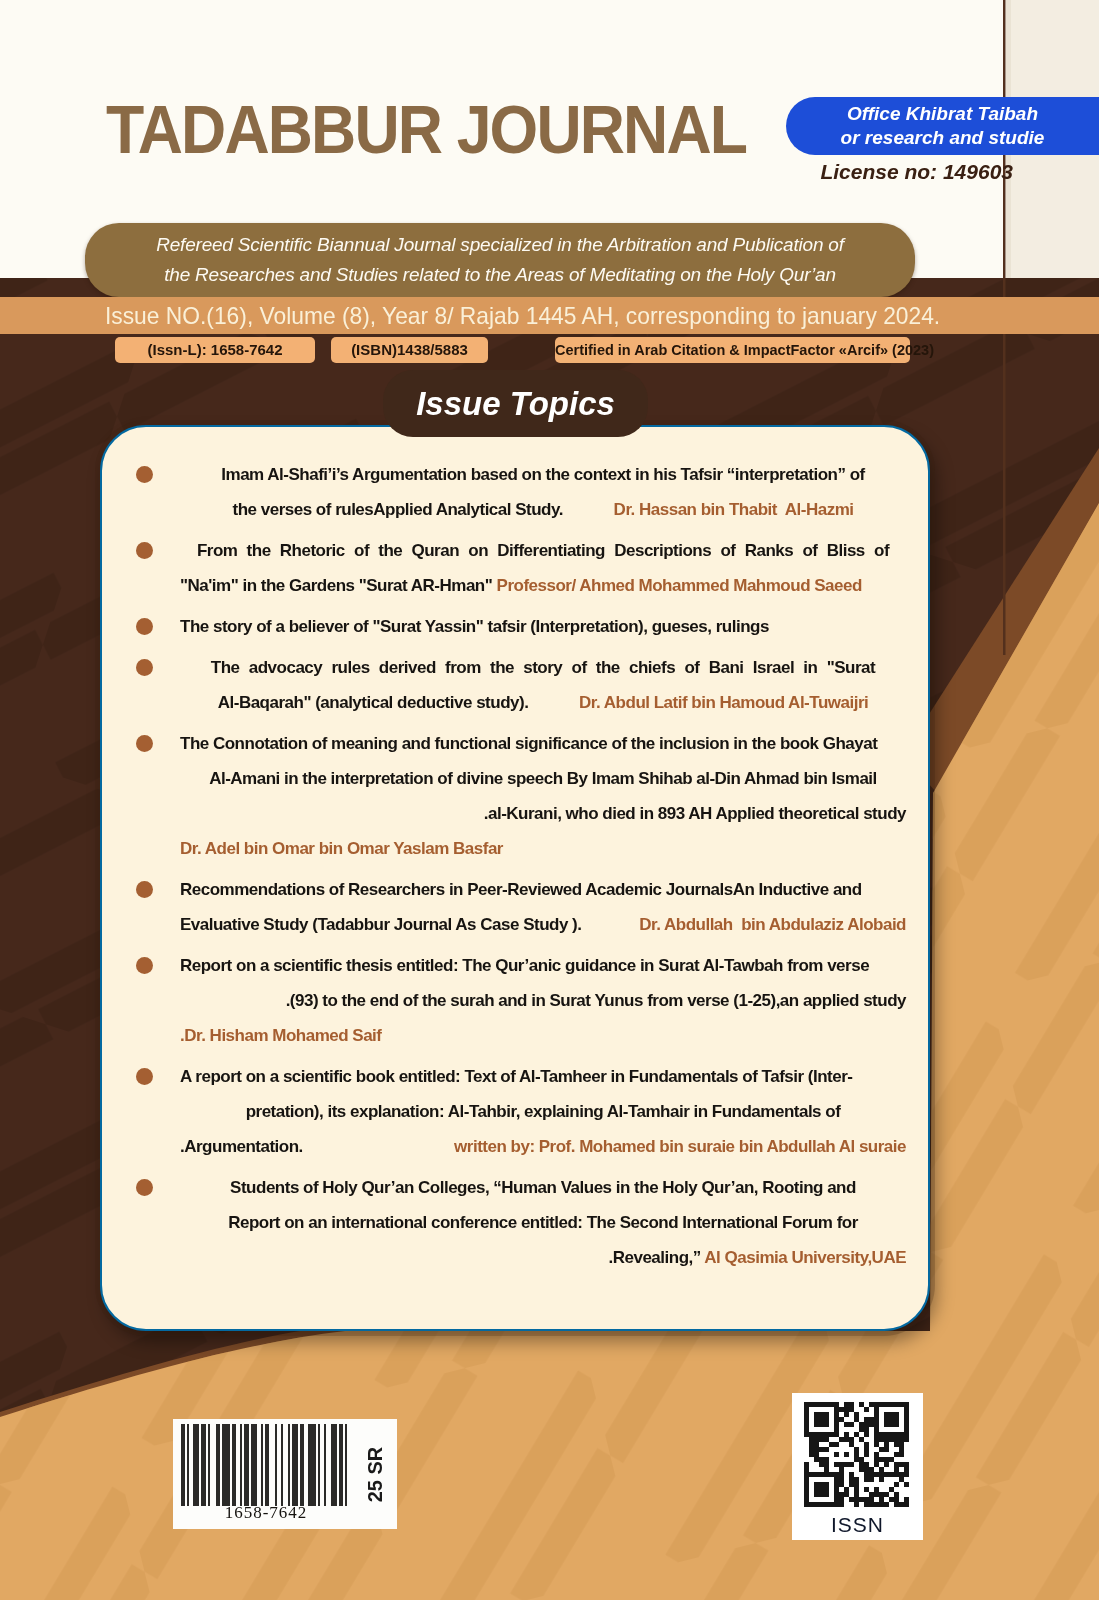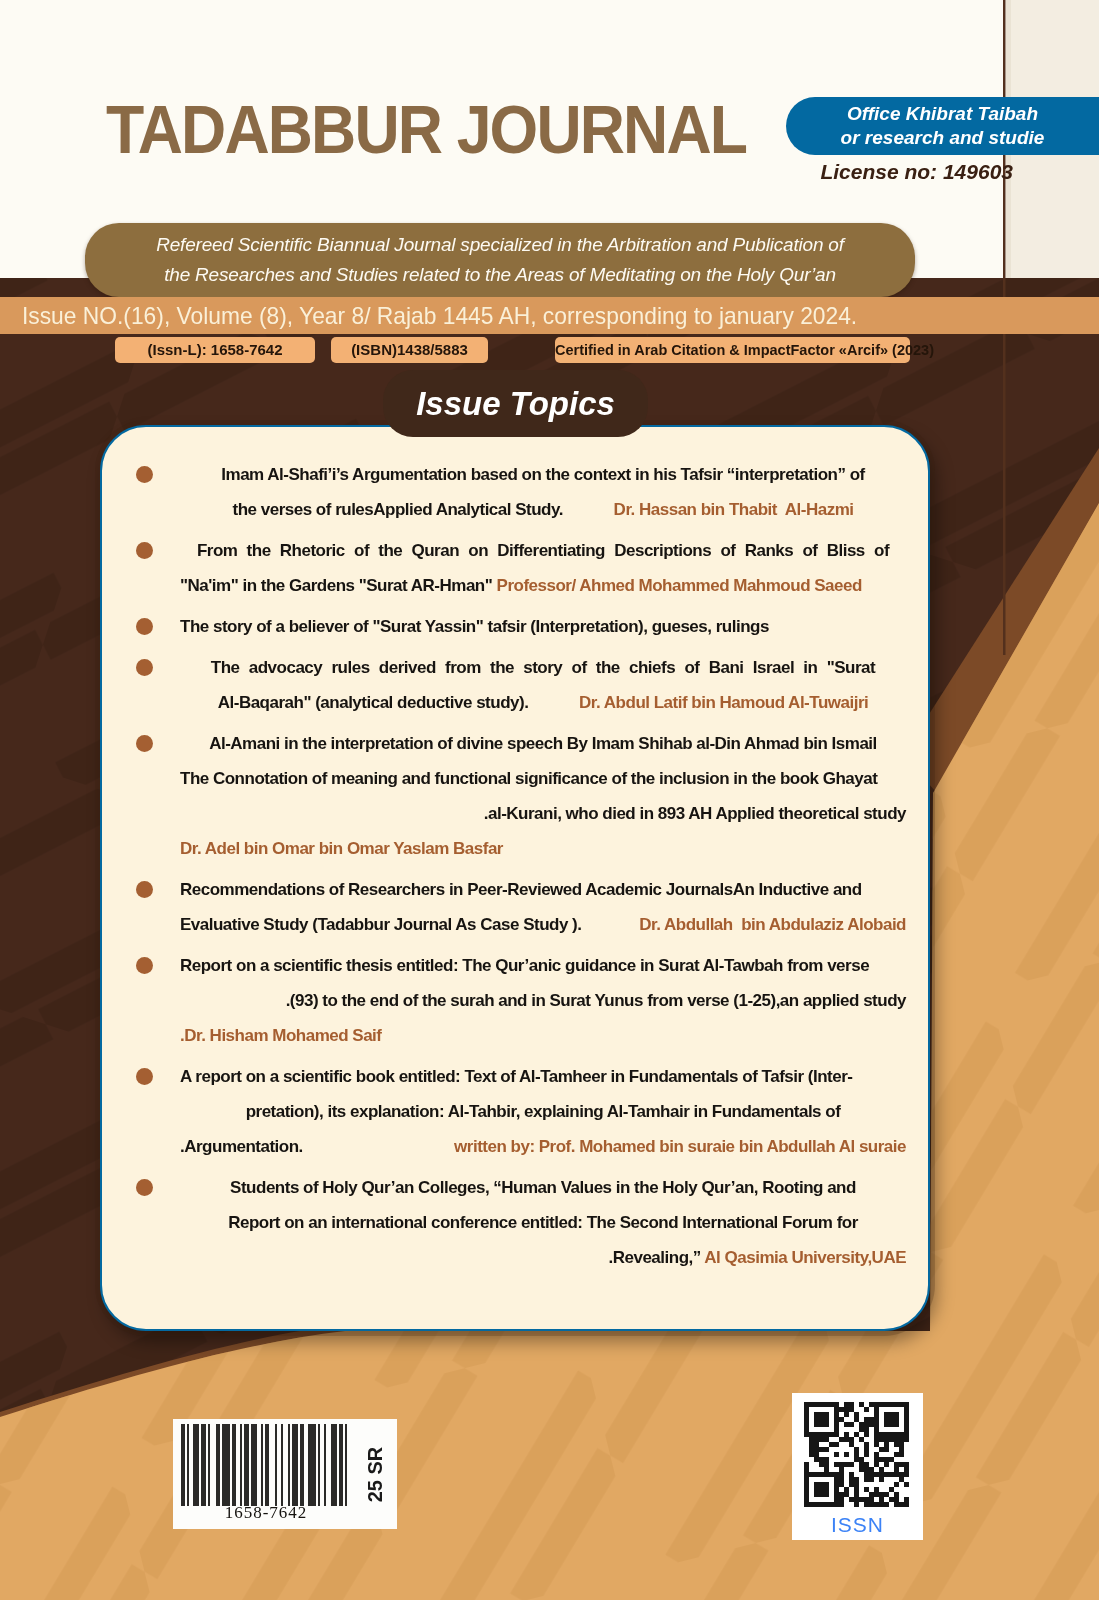--- a/index.html
+++ b/index.html
@@ -3,30 +3,30 @@
 <meta charset="utf-8">
 <style>
   html,body{margin:0;padding:0}
   body{width:1099px;height:1600px;position:relative;overflow:hidden;
        font-family:"Liberation Sans",sans-serif;background:#fdfbf4}
   #bg{position:absolute;left:0;top:0;z-index:0}
   .abs{position:absolute;z-index:2}
 
   .hdr-title{left:106px;top:90px;font-size:68px;font-weight:bold;color:#8a6a46;
              letter-spacing:-2px;transform:scaleX(.92);transform-origin:left center;white-space:nowrap}
-  .office{left:786px;top:97px;width:313px;height:58px;background:#0369a1;border-radius:30px 0 0 30px;
+  .office{left:786px;top:97px;width:313px;height:58px;background:#1d4ed8;border-radius:30px 0 0 30px;
           color:#fff;font-style:italic;font-weight:bold;font-size:19px;display:flex;flex-direction:column;
           align-items:center;justify-content:center;line-height:24px}
   .license{top:160px;right:86px;font-size:21px;font-weight:bold;font-style:italic;color:#3a2013}
   .banner{left:85px;top:223px;width:830px;height:74px;background:#8d6e3e;border-radius:34px;
           color:#fdfaf2;font-weight:normal;font-style:italic;font-size:19px;letter-spacing:-.2px;
           display:flex;flex-direction:column;justify-content:center;align-items:center;line-height:30px;
           box-shadow:0 2px 4px rgba(40,20,10,.35)}
   .issue-bar{left:0;top:297px;width:1099px;height:37px;background:#d9995c;color:#faf0d8;
-             line-height:37px;padding-right:53px;box-sizing:border-box;white-space:nowrap}
+             line-height:37px;text-align:center;padding-right:53px;box-sizing:border-box;white-space:nowrap}
   .issue-bar span{display:inline-block;font-size:24px;transform:scaleX(.95);transform-origin:center}
   .chip{top:337px;height:26px;line-height:26px;background:#f3b174;border-radius:5px;color:#24150a;
         font-size:15px;font-weight:bold;text-align:center;white-space:nowrap}
   .chip1{left:115px;width:200px}.chip2{left:331px;width:157px}.chip3{left:555px;width:355px;font-size:14.5px}
   .topics-heading{left:383px;top:370px;width:265px;height:67px;background:#40281a;border-radius:30px;
         color:#fff;font-size:33px;font-weight:bold;font-style:italic;display:flex;align-items:center;
         justify-content:center;z-index:4}
   .panel{left:100px;top:425px;width:830px;height:906px;background:#fdf3dd;border:2px solid #0369a1;
         border-radius:46px;box-sizing:border-box;padding:30px 22px 0 34px;z-index:3;
         box-shadow:0 0 0 5px rgba(58,30,15,.22), 6px 10px 18px rgba(0,0,0,.38)}
@@ -45,21 +45,21 @@
   .barcode{left:173px;top:1419px;width:224px;height:110px;background:#fdfdfb}
   .barcode svg{position:absolute;left:8px;top:5px}
   .bc-num{position:absolute;left:8px;top:84px;width:170px;text-align:center;
           font-family:"Liberation Serif",serif;font-size:17px;letter-spacing:1px;color:#15130f}
   .bc-price{position:absolute;left:182px;top:0;width:42px;height:110px;display:flex;
             align-items:center;justify-content:center}
   .bc-price span{transform:rotate(-90deg);font-size:20px;font-weight:bold;color:#1a1a1a;white-space:nowrap}
   .qr{left:792px;top:1393px;width:131px;height:147px;background:#fff}
   .qr svg{position:absolute;left:12px;top:9px}
   .qr-label{position:absolute;left:0;bottom:3px;width:100%;text-align:center;font-size:21px;
-            color:#3b82f6;letter-spacing:1px}
+            color:#0f172a;letter-spacing:1px}
 </style>
 </head>
 <body>
 
 <svg id="bg" width="1099" height="1600" viewBox="0 0 1099 1600">
   <defs>
     <pattern id="pd" width="240" height="240" patternUnits="userSpaceOnUse" patternTransform="rotate(18)">
       <path d="M0 120 L120 0 M120 240 L240 120 M60 240 L240 60" stroke="#371f13" stroke-width="34" fill="none" opacity=".5"></path>
     </pattern>
     <pattern id="pt" width="240" height="240" patternUnits="userSpaceOnUse" patternTransform="rotate(-14)">
@@ -136,22 +136,22 @@
       <div class="t-lines">
         <div class="t-line al-justify"><span class="seg-ink">The advocacy rules derived from the story of the chiefs of Bani Israel in "Surat</span></div>
         <div class="t-line al-center"><span class="seg-ink">Al-Baqarah" (analytical deductive study).</span><span class="seg-ink">&nbsp;&nbsp;&nbsp;&nbsp;&nbsp;&nbsp;&nbsp;&nbsp;&nbsp;&nbsp;&nbsp;&nbsp;</span><span class="seg-accent">Dr. Abdul Latif bin Hamoud Al-Tuwaijri</span></div>
       </div>
     </div>
     <div class="t-item">
       <div class="t-bullet">
         <span class="dot"></span>
       </div>
       <div class="t-lines">
+        <div class="t-line al-left"><span class="seg-ink">The Connotation of meaning and functional significance of the inclusion in the book Ghayat</span></div>
         <div class="t-line al-center"><span class="seg-ink">Al-Amani in the interpretation of divine speech By Imam Shihab al-Din Ahmad bin Ismail</span></div>
-        <div class="t-line al-left"><span class="seg-ink">The Connotation of meaning and functional significance of the inclusion in the book Ghayat</span></div>
         <div class="t-line al-right"><span class="seg-ink">.al-Kurani, who died in 893 AH Applied theoretical study</span></div>
         <div class="t-line al-left"><span class="seg-accent">Dr. Adel bin Omar bin Omar Yaslam Basfar</span></div>
       </div>
     </div>
     <div class="t-item">
       <div class="t-bullet">
         <span class="dot"></span>
       </div>
       <div class="t-lines">
         <div class="t-line al-left"><span class="seg-ink">Recommendations of Researchers in Peer-Reviewed Academic JournalsAn Inductive and</span></div>

